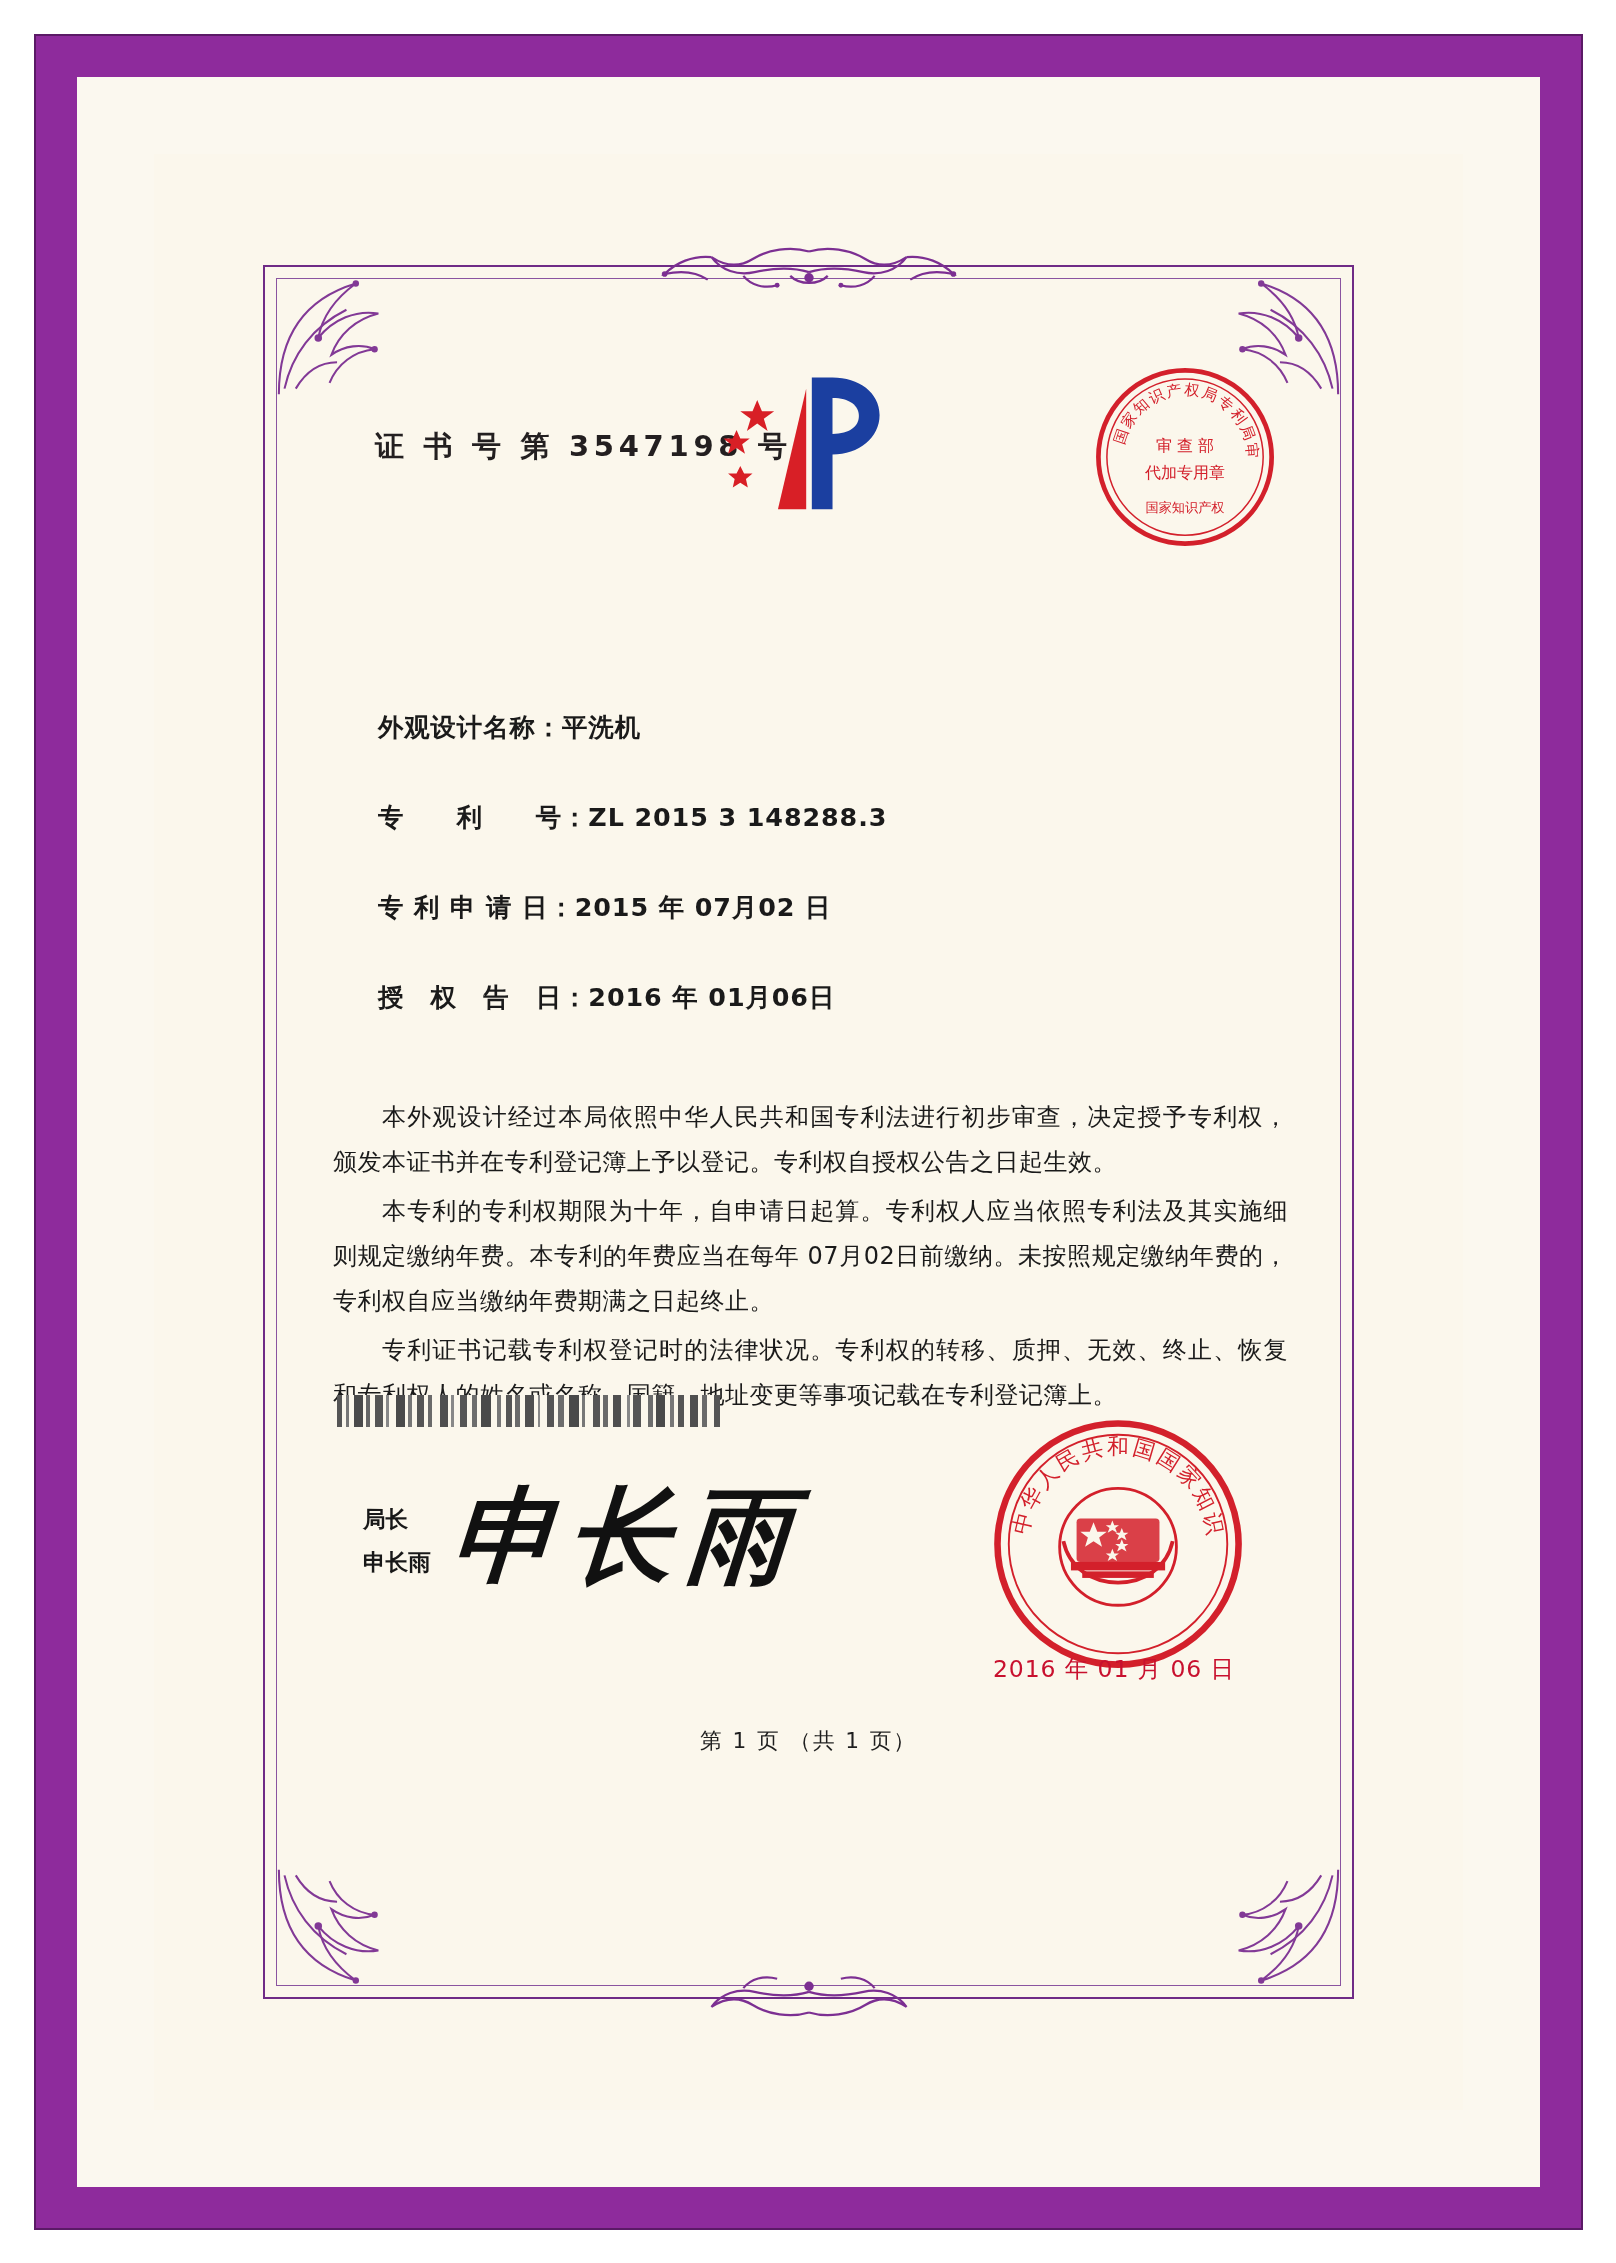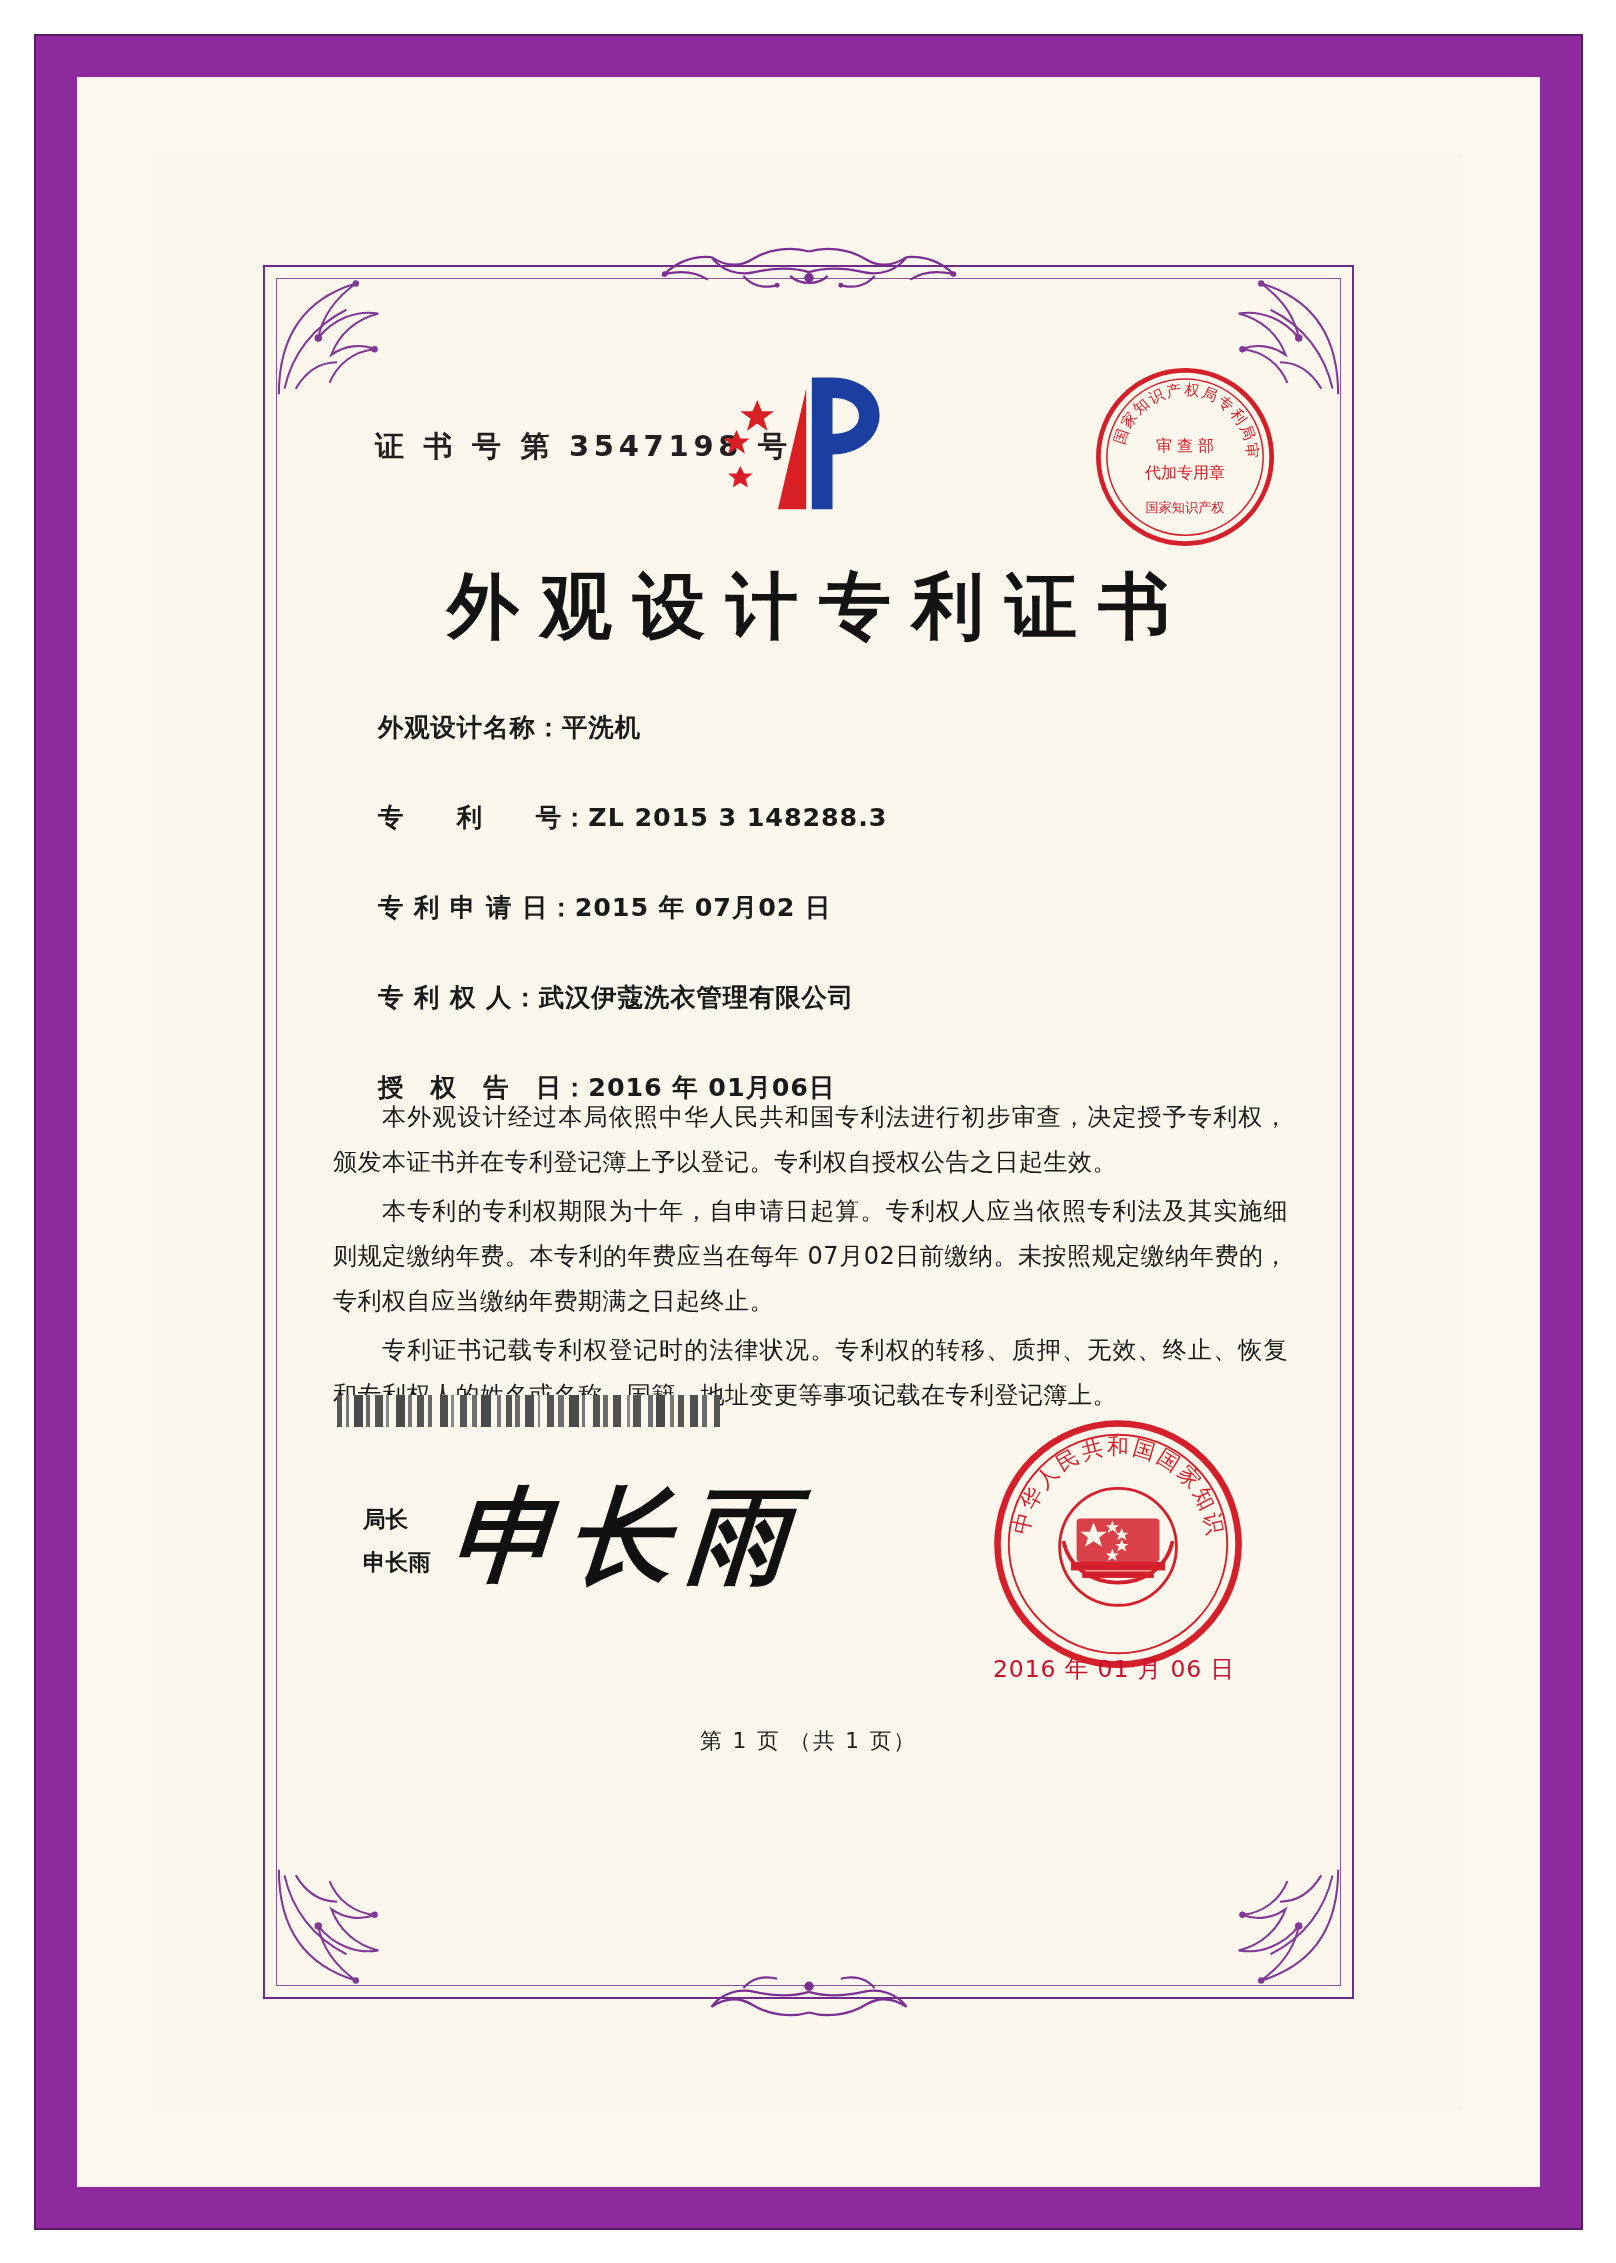--- a/index.html
+++ b/index.html
@@ -396,38 +396,33 @@
             <path id="tsArc" d="M102,102 m-66,0 a66,66 0 1,1 132,0" fill="none"></path>
             <text font-size="16" fill="#d3202b" font-family="DejaVu Sans, sans-serif" letter-spacing="2">
               <textPath href="#tsArc" startOffset="6%">国家知识产权局专利局审查部</textPath>
             </text>
             <text x="102" y="96" text-anchor="middle" font-size="17" fill="#d3202b" font-family="DejaVu Sans, sans-serif">审 查 部</text>
             <text x="102" y="124" text-anchor="middle" font-size="17" fill="#d3202b" font-family="DejaVu Sans, sans-serif">代加专用章</text>
             <text x="102" y="160" text-anchor="middle" font-size="14" fill="#d3202b" font-family="DejaVu Sans, sans-serif">国家知识产权</text>
           </svg>
         </div>
 
-        <div class="title">外观设计专利证书</div>
 
         <div class="fields">
           <div class="field-row">
             <span class="field-label">外观设计名称：</span>
             <span class="field-value">平洗机</span>
           </div>
           <div class="field-row">
             <span class="field-label">专　　利　　号：</span>
             <span class="field-value">ZL 2015 3 148288.3</span>
           </div>
           <div class="field-row">
             <span class="field-label">专 利 申 请 日：</span>
             <span class="field-value">2015 年 07月02 日</span>
-          </div>
-          <div class="field-row">
-            <span class="field-label">专 利 权 人：</span>
-            <span class="field-value">武汉伊蔻洗衣管理有限公司</span>
           </div>
           <div class="field-row">
             <span class="field-label">授　权　告　日：</span>
             <span class="field-value">2016 年 01月06日</span>
           </div>
         </div>
 
         <div class="body-text">
           <p>本外观设计经过本局依照中华人民共和国专利法进行初步审查，决定授予专利权，颁发本证书并在专利登记簿上予以登记。专利权自授权公告之日起生效。</p>
           <p>本专利的专利权期限为十年，自申请日起算。专利权人应当依照专利法及其实施细则规定缴纳年费。本专利的年费应当在每年 07月02日前缴纳。未按照规定缴纳年费的，专利权自应当缴纳年费期满之日起终止。</p>

